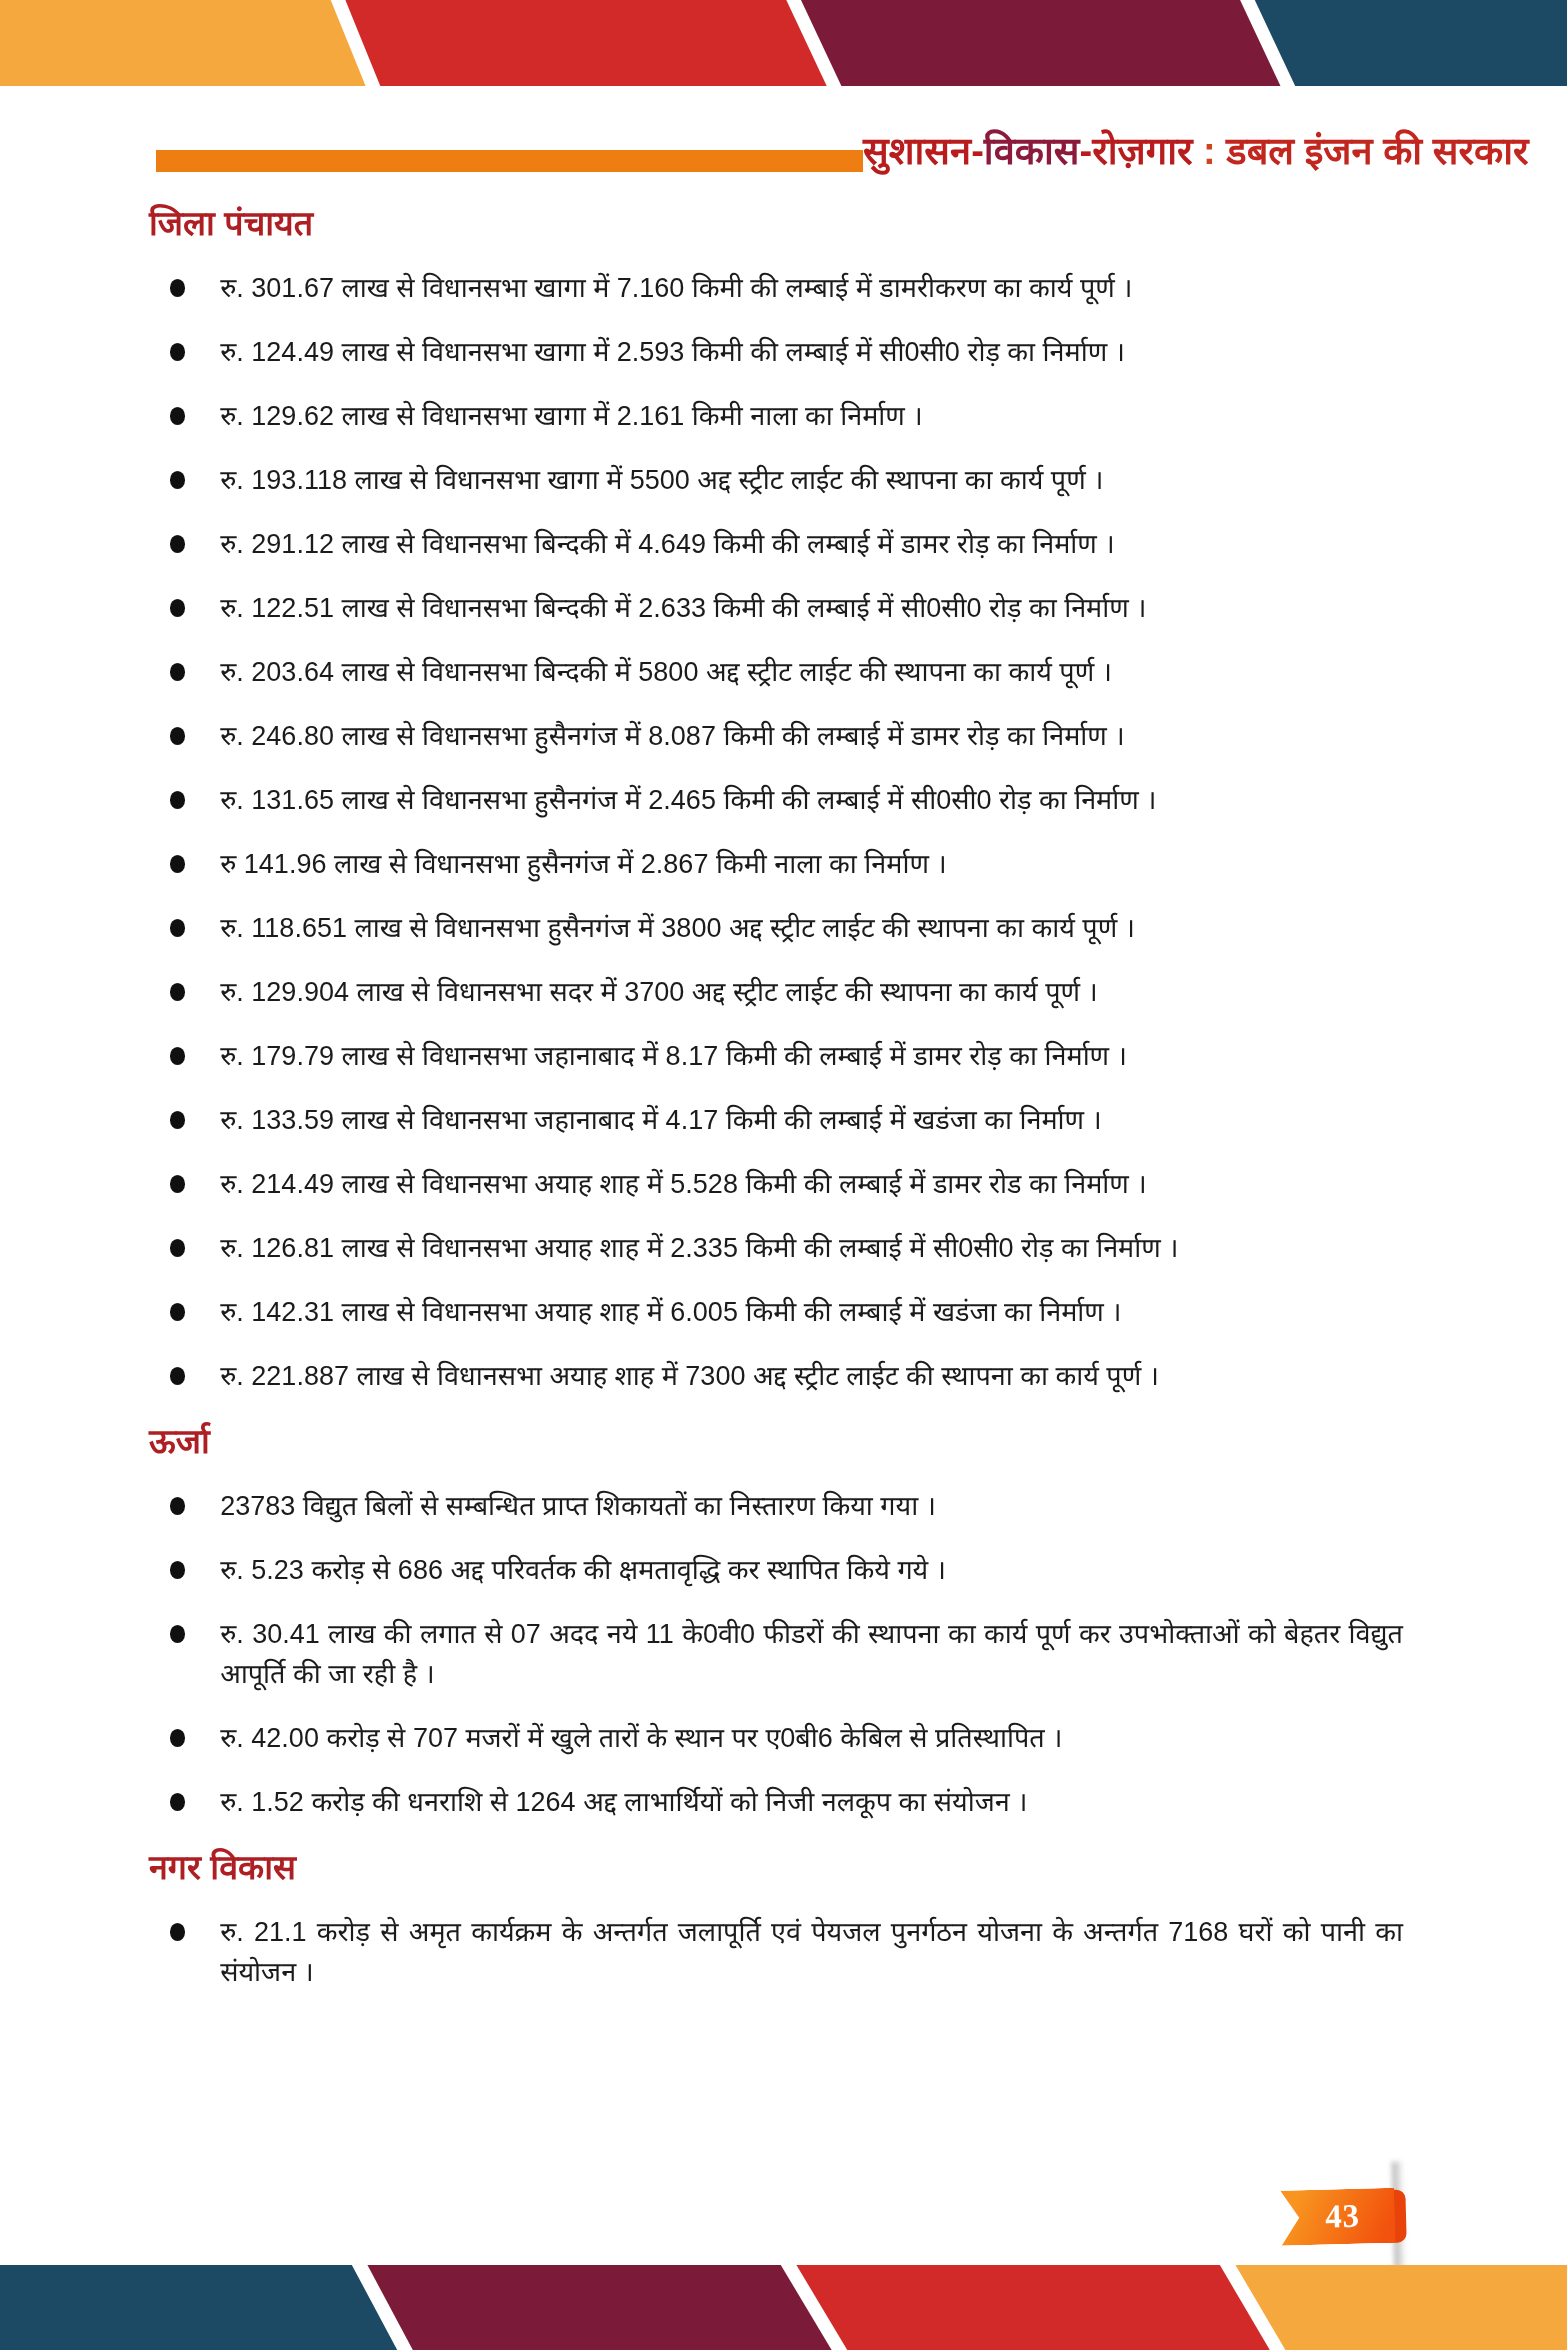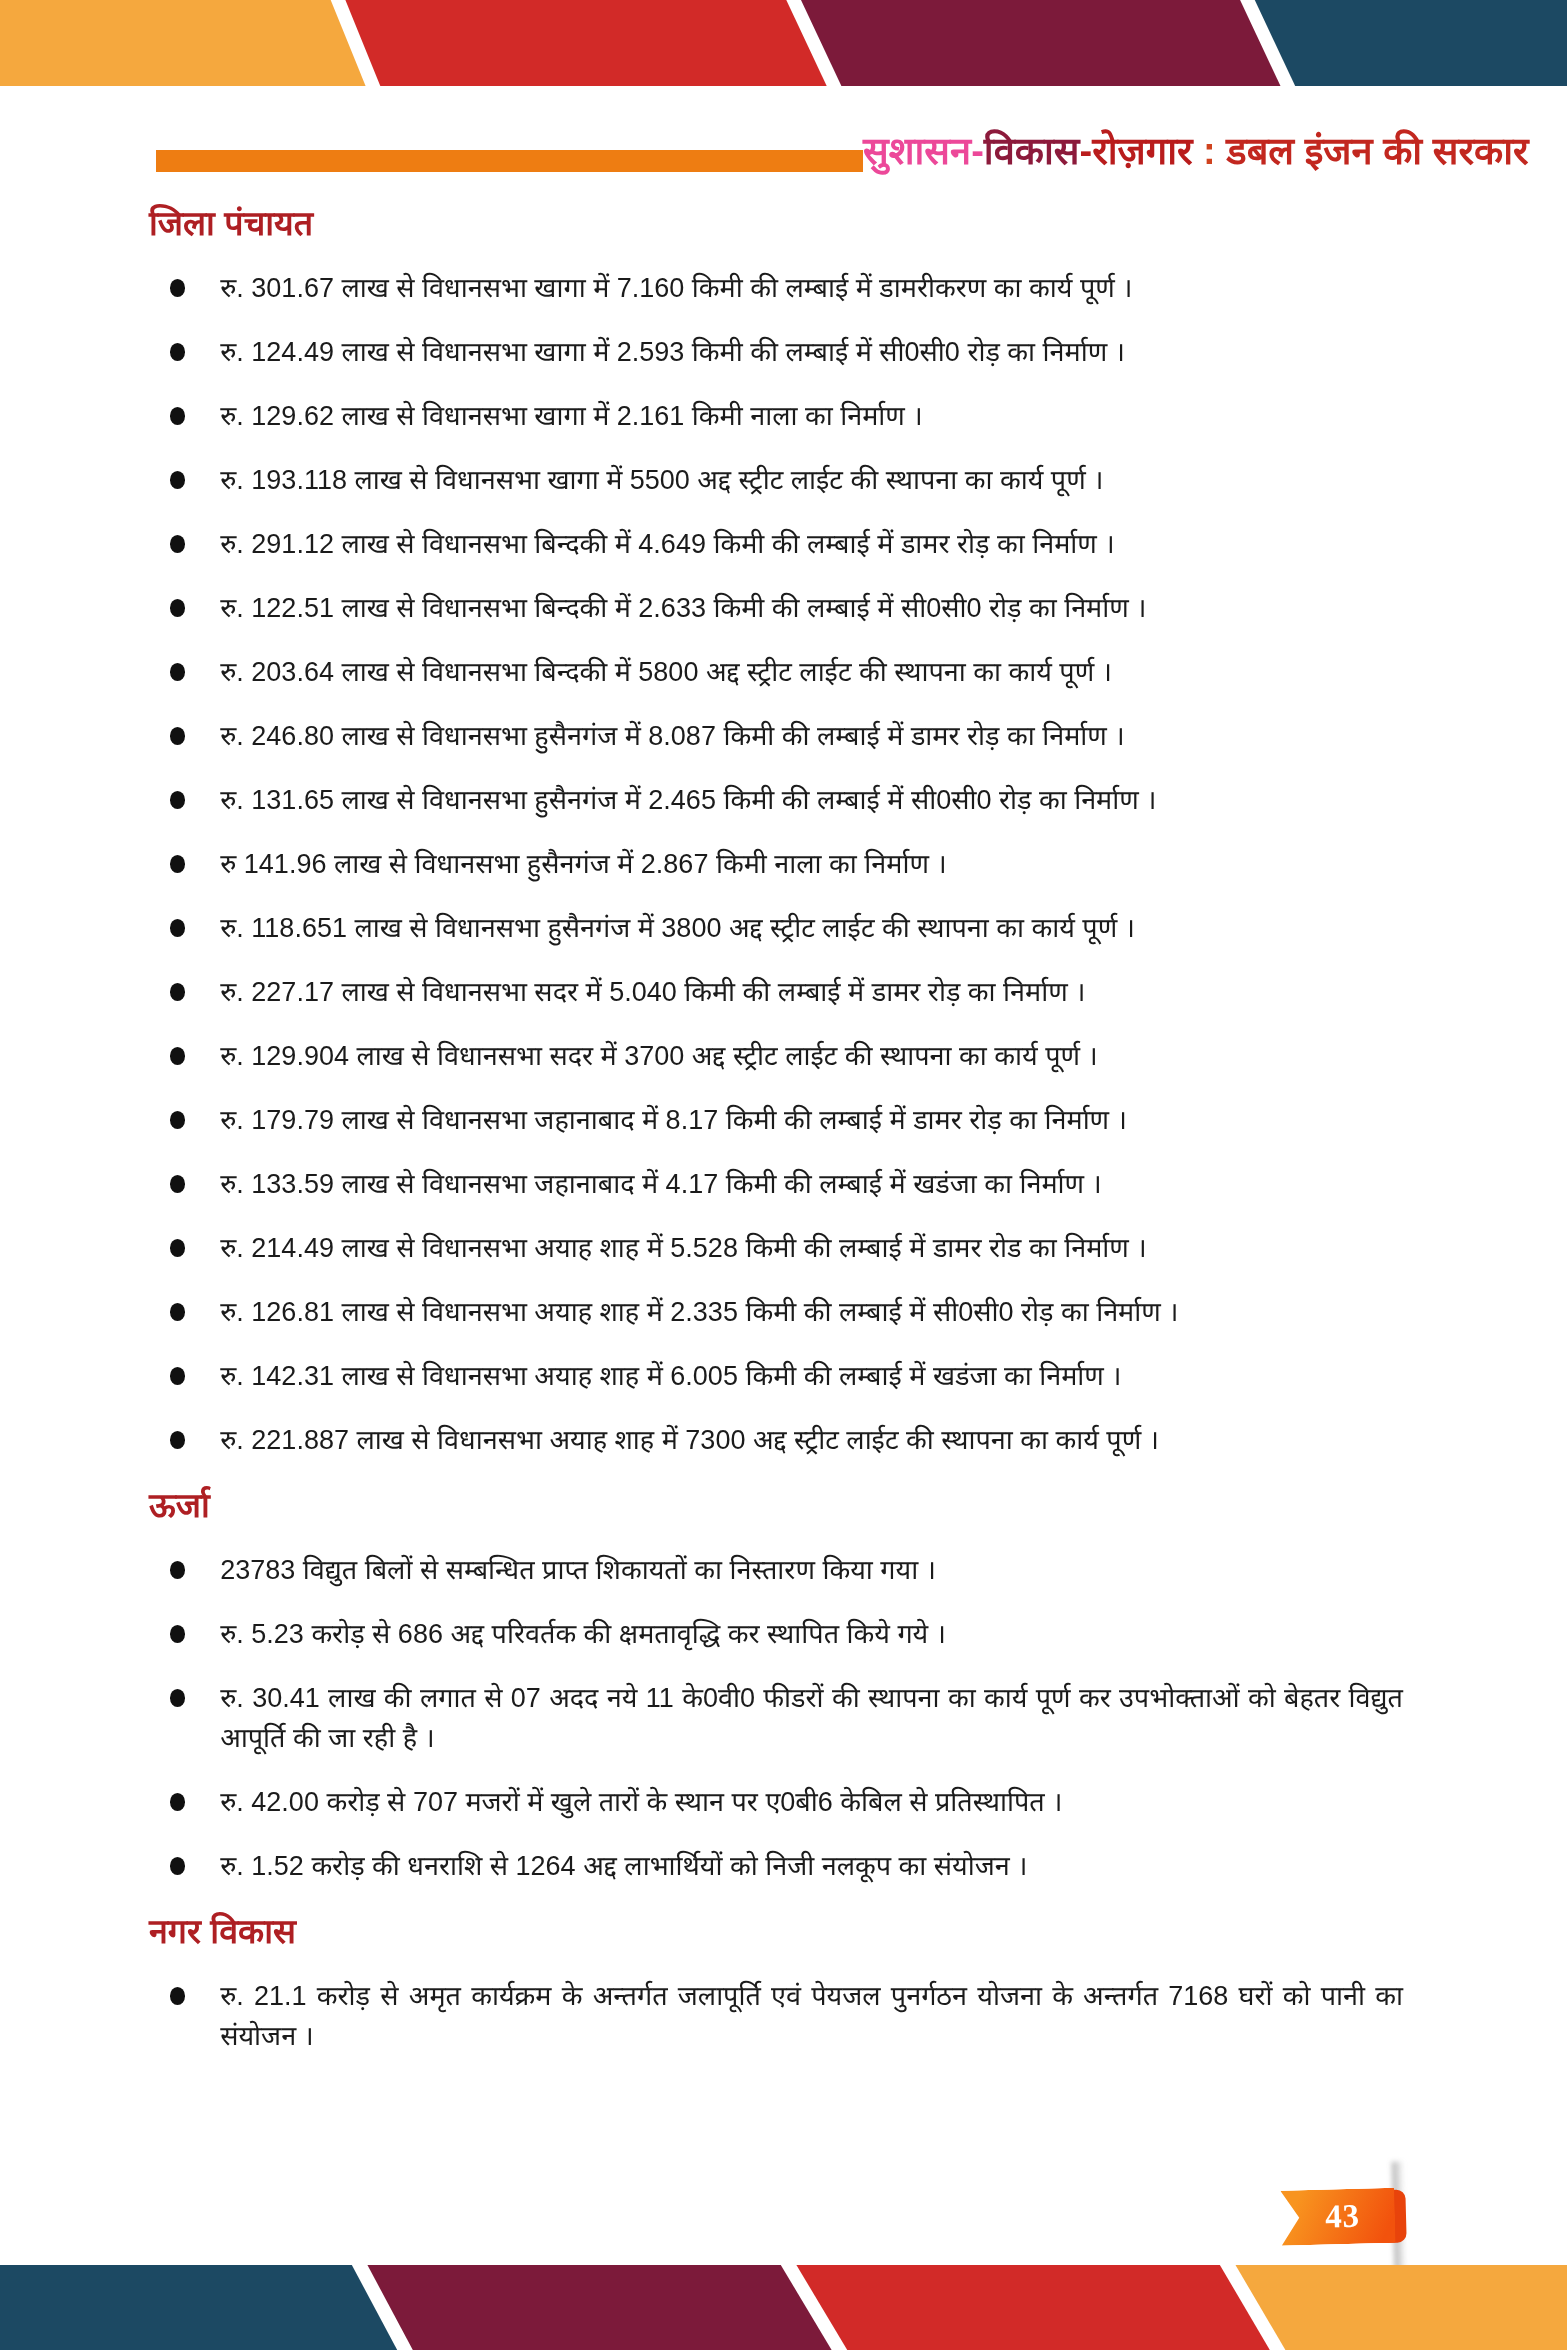--- a/index.html
+++ b/index.html
@@ -74,21 +74,21 @@
 <div class="page">
 
   <svg class="banner top" viewBox="0 0 1707 94" preserveAspectRatio="none">
     <polygon class="po" points="0,0 360,0 398,94 0,94"></polygon>
     <polygon class="pr" points="376,0 856,0 900,94 414,94"></polygon>
     <polygon class="pm" points="872,0 1350,0 1394,94 916,94"></polygon>
     <polygon class="pb" points="1366,0 1707,0 1707,94 1410,94"></polygon>
   </svg>
 
   <div class="header-rule"></div>
-  <div class="page-title"><span style="color: #ec4899;">सुशासन-</span><span style="color: rgb(140, 26, 59);">विकास</span><span style="color: #b91c1c;">-रोज़गार</span><span style="color: rgb(208, 67, 31);"> : </span><span style="color: rgb(194, 39, 31);">डबल इंजन की सरकार</span></div>
+  <div class="page-title"><span style="color: #b91c1c;">सुशासन-</span><span style="color: rgb(140, 26, 59);">विकास</span><span style="color: #b91c1c;">-रोज़गार</span><span style="color: rgb(208, 67, 31);"> : </span><span style="color: rgb(194, 39, 31);">डबल इंजन की सरकार</span></div>
 
   <main class="content" id="content">
   <section>
     <h2 class="sec">जिला पंचायत</h2>
     <ul class="blist">
   <li class="bitem">
     <span class="dot"></span>
     <p class="txt">रु. 301.67 लाख से विधानसभा खागा में 7.160 किमी की लम्बाई में डामरीकरण का कार्य पूर्ण ।</p>
   </li>
 
@@ -136,24 +136,20 @@
     <span class="dot"></span>
     <p class="txt">रु 141.96 लाख से विधानसभा हुसैनगंज में 2.867 किमी नाला का निर्माण ।</p>
   </li>
 
   <li class="bitem">
     <span class="dot"></span>
     <p class="txt">रु. 118.651 लाख से विधानसभा हुसैनगंज में 3800 अद्द स्ट्रीट लाईट की स्थापना का कार्य पूर्ण ।</p>
   </li>
 
 
-  <li class="bitem">
-    <span class="dot"></span>
-    <p class="txt">रु. 227.17 लाख से विधानसभा सदर में 5.040 किमी की लम्बाई में डामर रोड़ का निर्माण ।</p>
-  </li>
 
   <li class="bitem">
     <span class="dot"></span>
     <p class="txt">रु. 129.904 लाख से विधानसभा सदर में 3700 अद्द स्ट्रीट लाईट की स्थापना का कार्य पूर्ण ।</p>
   </li>
 
   <li class="bitem">
     <span class="dot"></span>
     <p class="txt">रु. 179.79 लाख से विधानसभा जहानाबाद में 8.17 किमी की लम्बाई में डामर रोड़ का निर्माण ।</p>
   </li>

